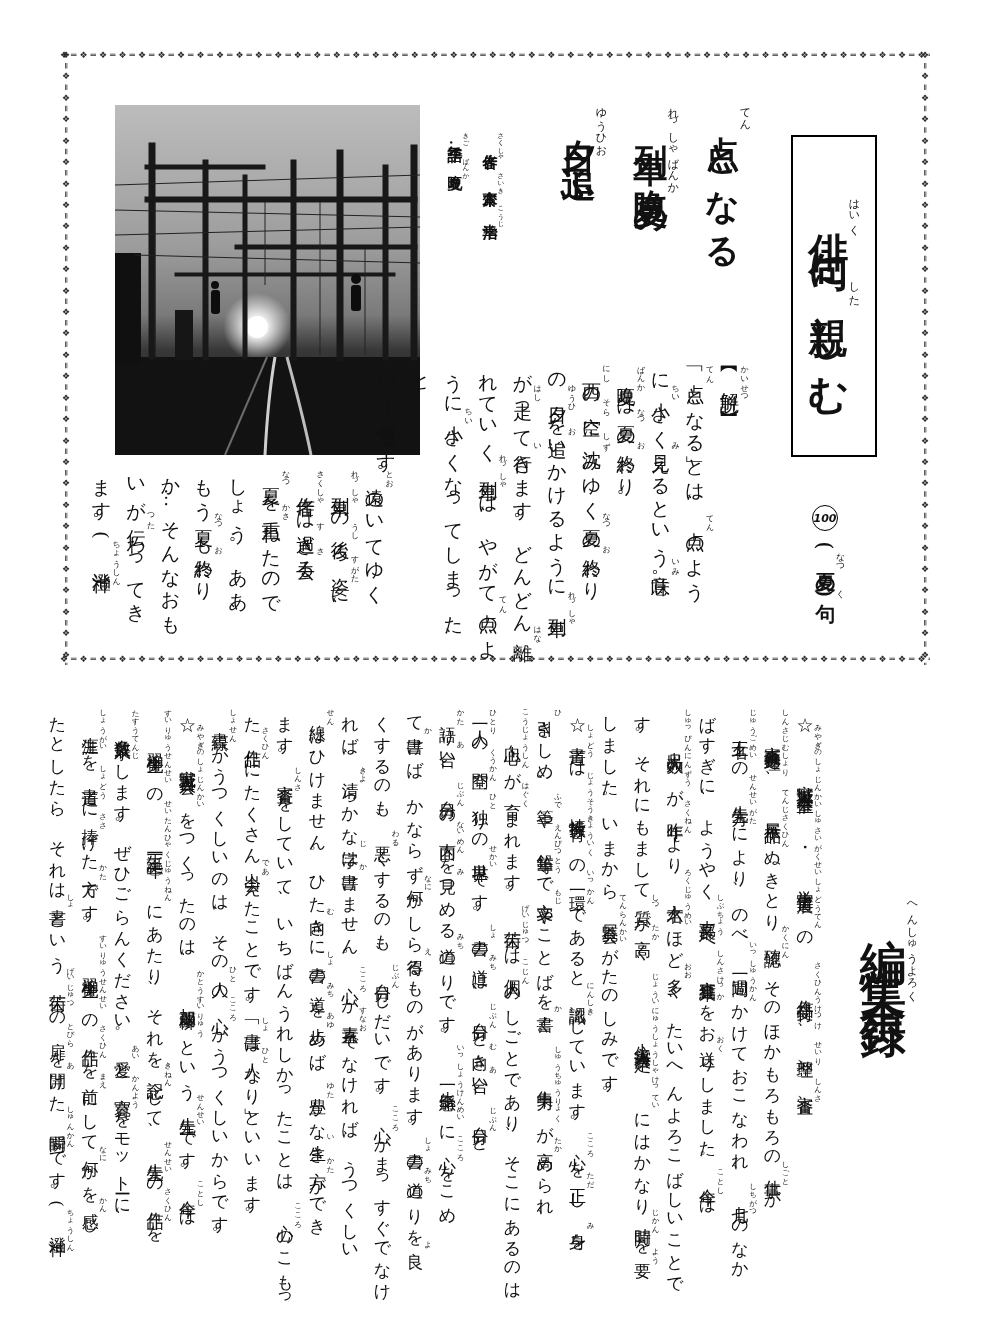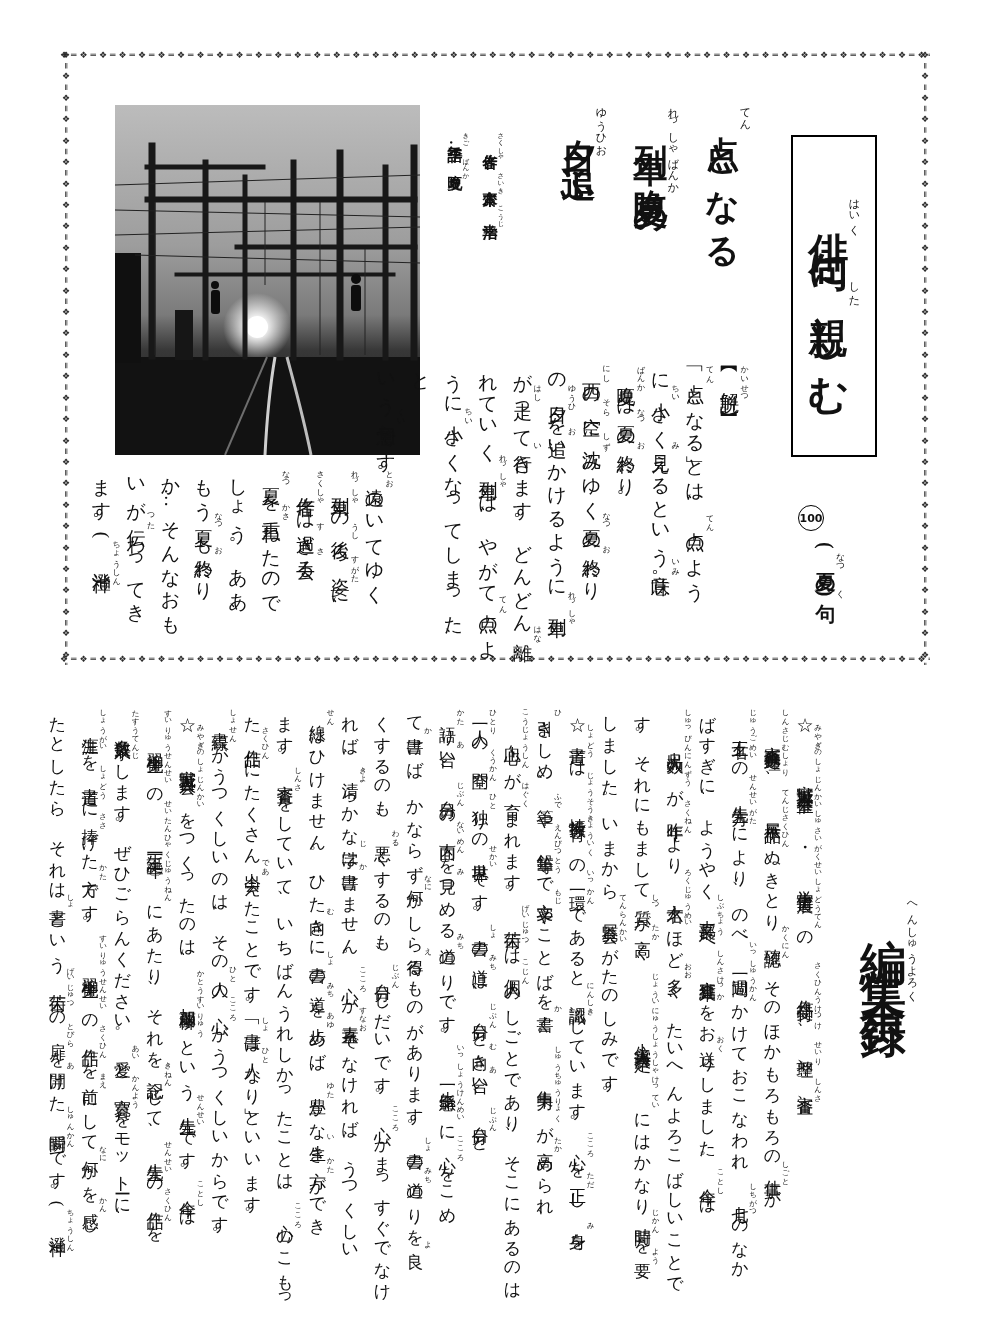--- a/index.html
+++ b/index.html
@@ -19,23 +19,23 @@
   .orn-top { top:0; } .orn-bottom { bottom:0; }
   .orn-v { top:0; height:100%; width:11px; writing-mode:vertical-rl; }
   .orn-left { left:0; } .orn-right { right:0; }
 
   .calli-box { position:absolute; right:53px; top:85px; width:86px; height:322px;
                border:2px solid #000; display:flex; align-items:center; justify-content:center; }
   .calli-text { writing-mode:vertical-rl; font-size:40px; line-height:1.0; letter-spacing:7px;
                 font-weight:600; transform:skewY(-1deg); }
   .calli-text rt { font-size:11px; }
 
-  .badge { position:absolute; right:106px; top:455px; width:26px; height:26px;
+  .badge { position:absolute; right:92px; top:455px; width:26px; height:26px;
            border:1.5px solid #000; border-radius:50%; font-family:"DejaVu Sans",sans-serif;
-           font-size:11px; font-weight:bold; display:flex; align-items:center; justify-content:center; }
+           font-size:11px; font-weight:bold; display:flex; align-items:center; justify-content:center;font-style:italic; }
   .season { position:absolute; right:84px; top:492px; height:165px; writing-mode:vertical-rl;
             font-size:20px; letter-spacing:2px; font-weight:600; }
 
   .haiku { position:absolute; right:172px; top:50px; height:345px; writing-mode:vertical-rl;
            font-size:34px; font-weight:600; }
   .haiku .tcol { line-height:72px; letter-spacing:7px; }
   .haiku rt { font-size:11px; }
 
   .credits { position:absolute; right:423px; top:78px; height:235px; writing-mode:vertical-rl;
              font-size:15px; font-weight:600; }

